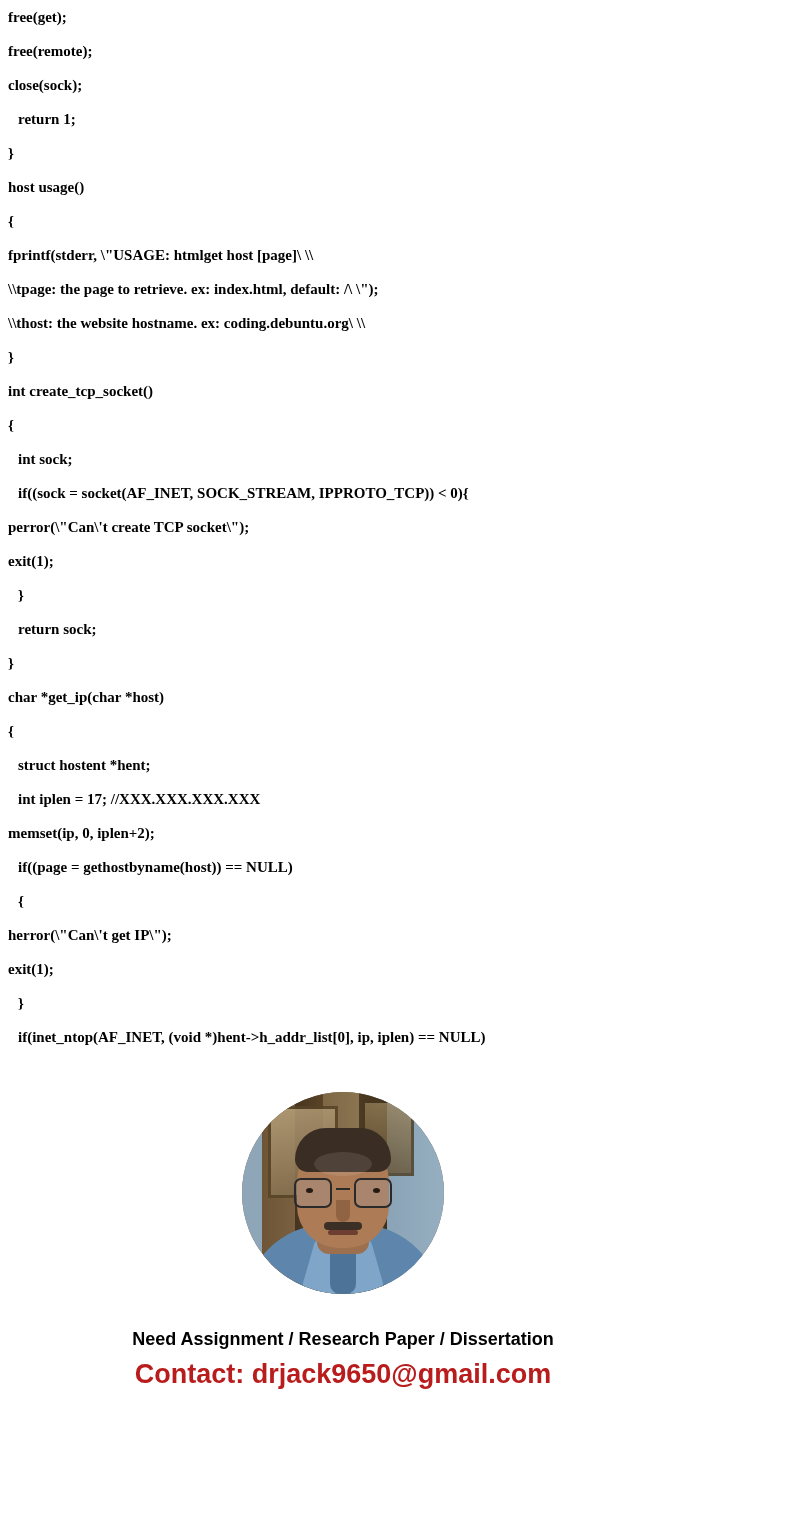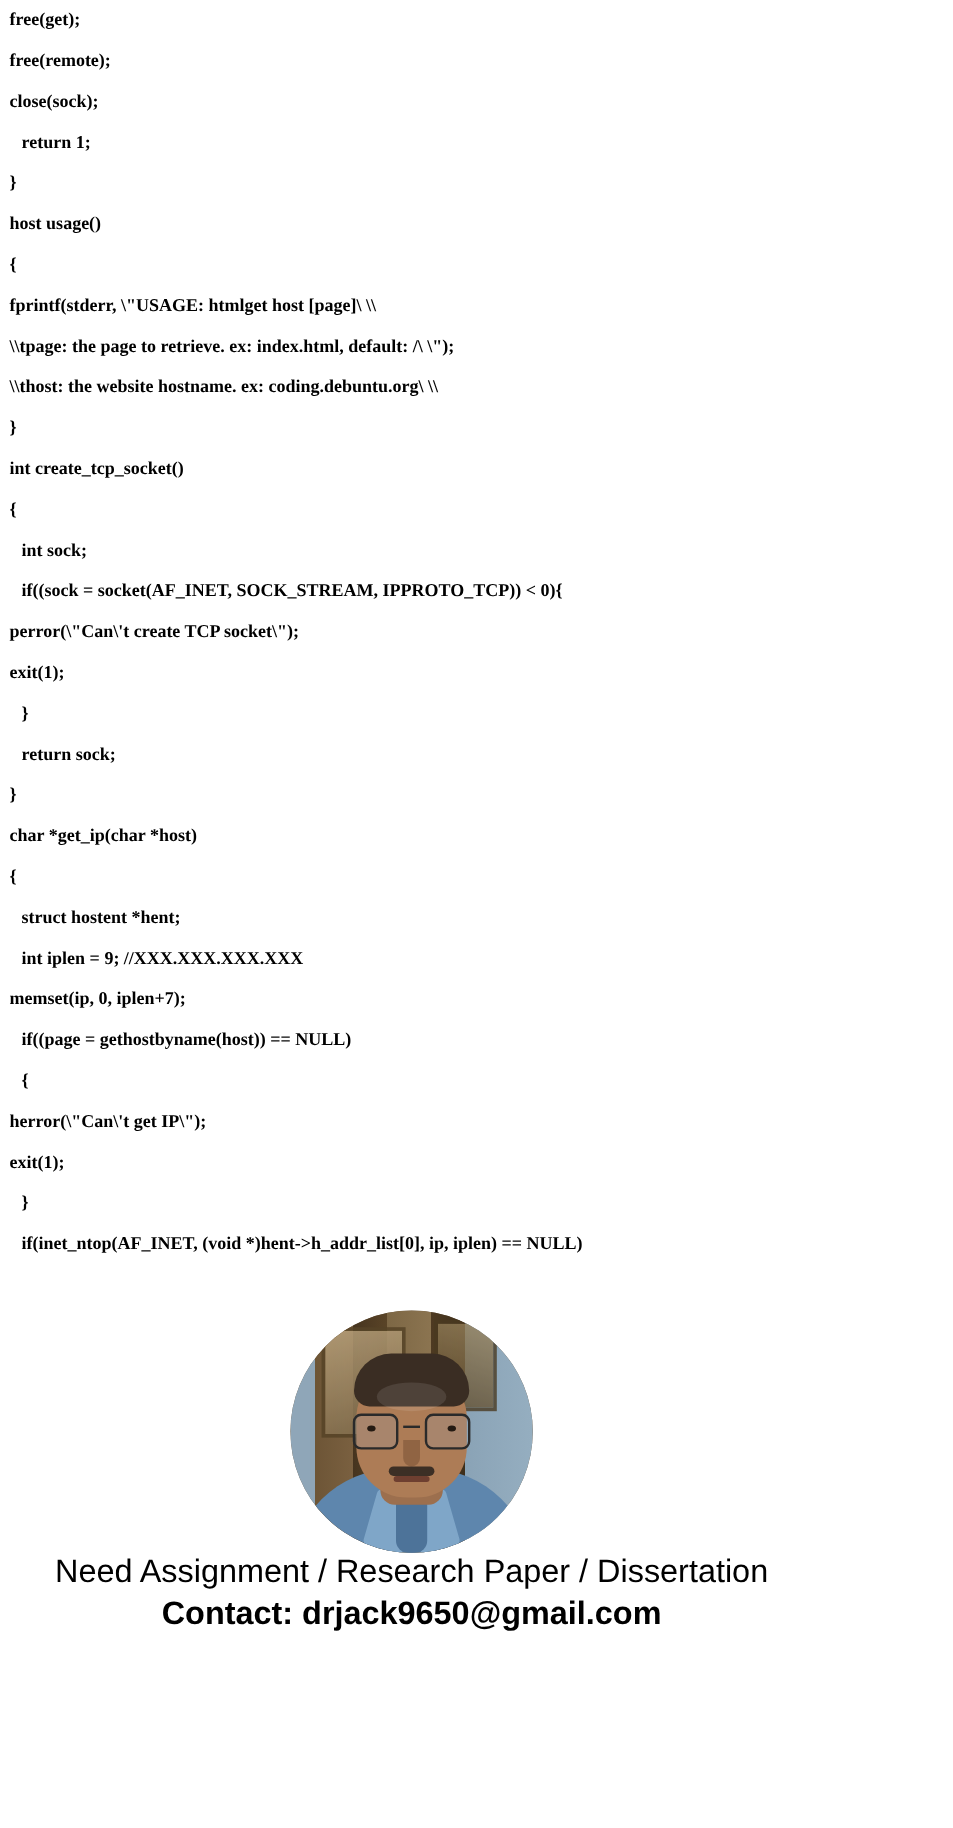--- a/index.html
+++ b/index.html
@@ -184,37 +184,38 @@
   .ph-mustache {
     position: absolute;
     top: 130px; left: 50%;
     transform: translateX(-50%);
     width: 38px; height: 8px;
     background: #3c2f25;
     border-radius: 6px;
   }
 
   .cta {
+    margin-top: 30px;
     text-align: center;
     font-family: "Liberation Sans", sans-serif;
-    font-weight: normal;
-    font-size: 27px;
+    font-weight: bold;
+    font-size: 18px;
     line-height: 30px;
     color: #000000;
     padding: 0 18px;
   }
   .cta-line2 { display: block; }
   .cta-contact {
     margin-top: 3px;
     text-align: center;
     font-family: "Liberation Sans", sans-serif;
     font-weight: bold;
     font-size: 27px;
     line-height: 34px;
-    color: #000000;
+    color: #b91c1c;
   }
 </style>
 </head>
 <body>
 
 <div class="page">
 
   <div class="code-block">
     <div class="code-line">free(get);</div>
     <div class="code-line">free(remote);</div>
@@ -232,22 +233,22 @@
     <div class="code-line indent-1">int sock;</div>
     <div class="code-line indent-1">if((sock = socket(AF_INET, SOCK_STREAM, IPPROTO_TCP)) &lt; 0){</div>
     <div class="code-line">perror(\"Can\'t create TCP socket\");</div>
     <div class="code-line">exit(1);</div>
     <div class="code-line indent-1">}</div>
     <div class="code-line indent-1">return sock;</div>
     <div class="code-line">}</div>
     <div class="code-line">char *get_ip(char *host)</div>
     <div class="code-line">{</div>
     <div class="code-line indent-1">struct hostent *hent;</div>
-    <div class="code-line indent-1">int iplen = 9; //XXX.XXX.XXX.XXX</div>
-    <div class="code-line">memset(ip, 0, iplen+7);</div>
+    <div class="code-line indent-1">int iplen = 17; //XXX.XXX.XXX.XXX</div>
+    <div class="code-line">memset(ip, 0, iplen+2);</div>
     <div class="code-line indent-1">if((page = gethostbyname(host)) == NULL)</div>
     <div class="code-line indent-1">{</div>
     <div class="code-line">herror(\"Can\'t get IP\");</div>
     <div class="code-line">exit(1);</div>
     <div class="code-line indent-1">}</div>
     <div class="code-line indent-1">if(inet_ntop(AF_INET, (void *)hent-&gt;h_addr_list[0], ip, iplen) == NULL)</div>
   </div>
 
   <div class="portrait-wrap">
     <div class="portrait">

